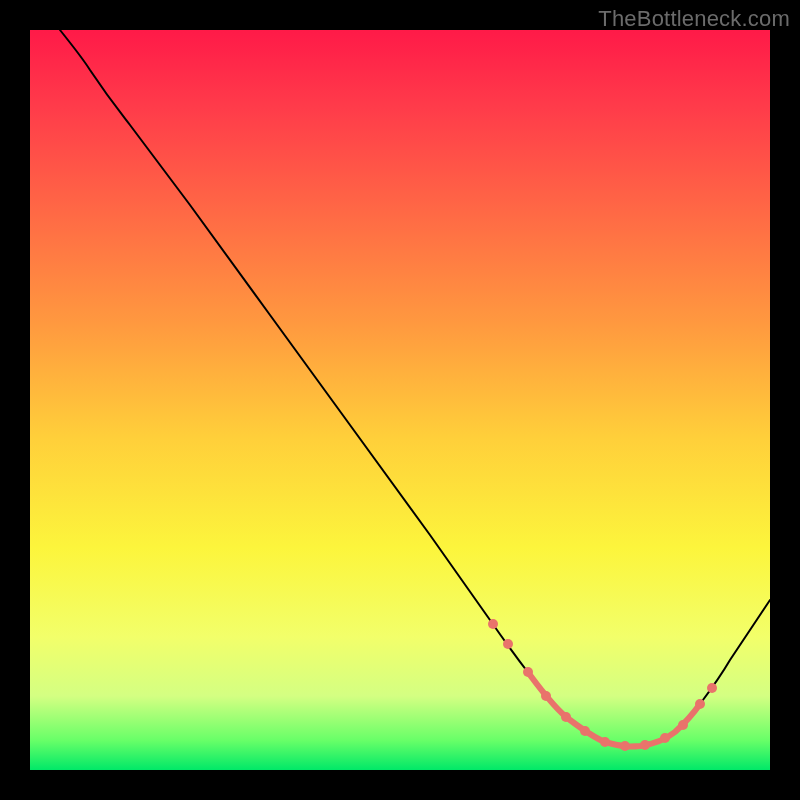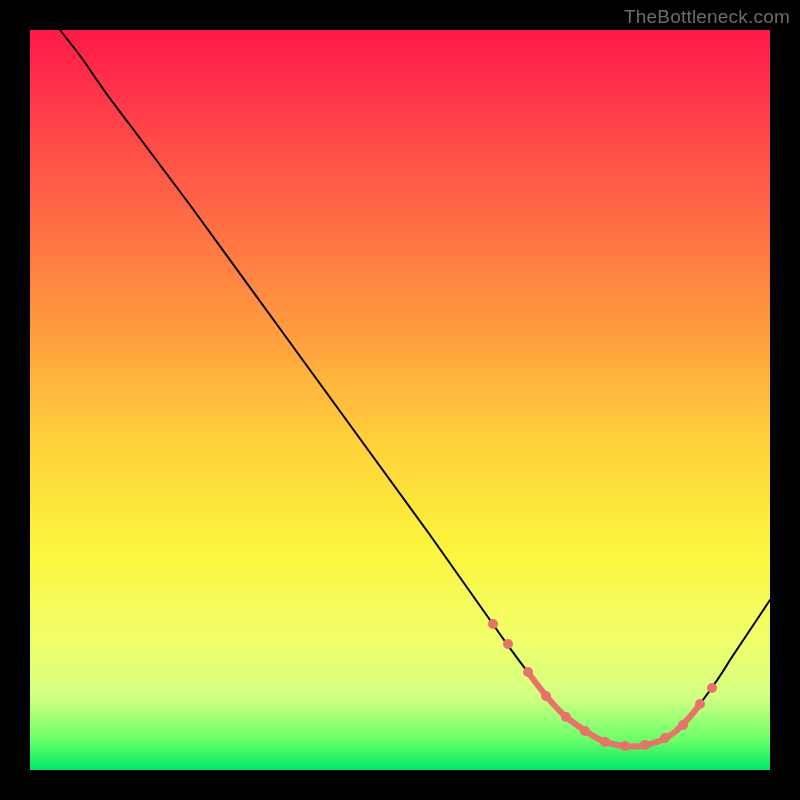--- a/index.html
+++ b/index.html
@@ -38,21 +38,21 @@
       #d4ff82 90%,
       #68ff68 96%,
       #00e868 100%
     );
   }
   .watermark {
     position: absolute;
     top: 6px;
     right: 10px;
     color: #6b6b6b;
-    font-size: 19px;
+    font-size: 22px;
     font-weight: 500;
     letter-spacing: 0.2px;
     user-select: none;
   }
   svg.curve {
     position: absolute;
     left: 30px;
     top: 30px;
     width: 740px;
     height: 740px;

